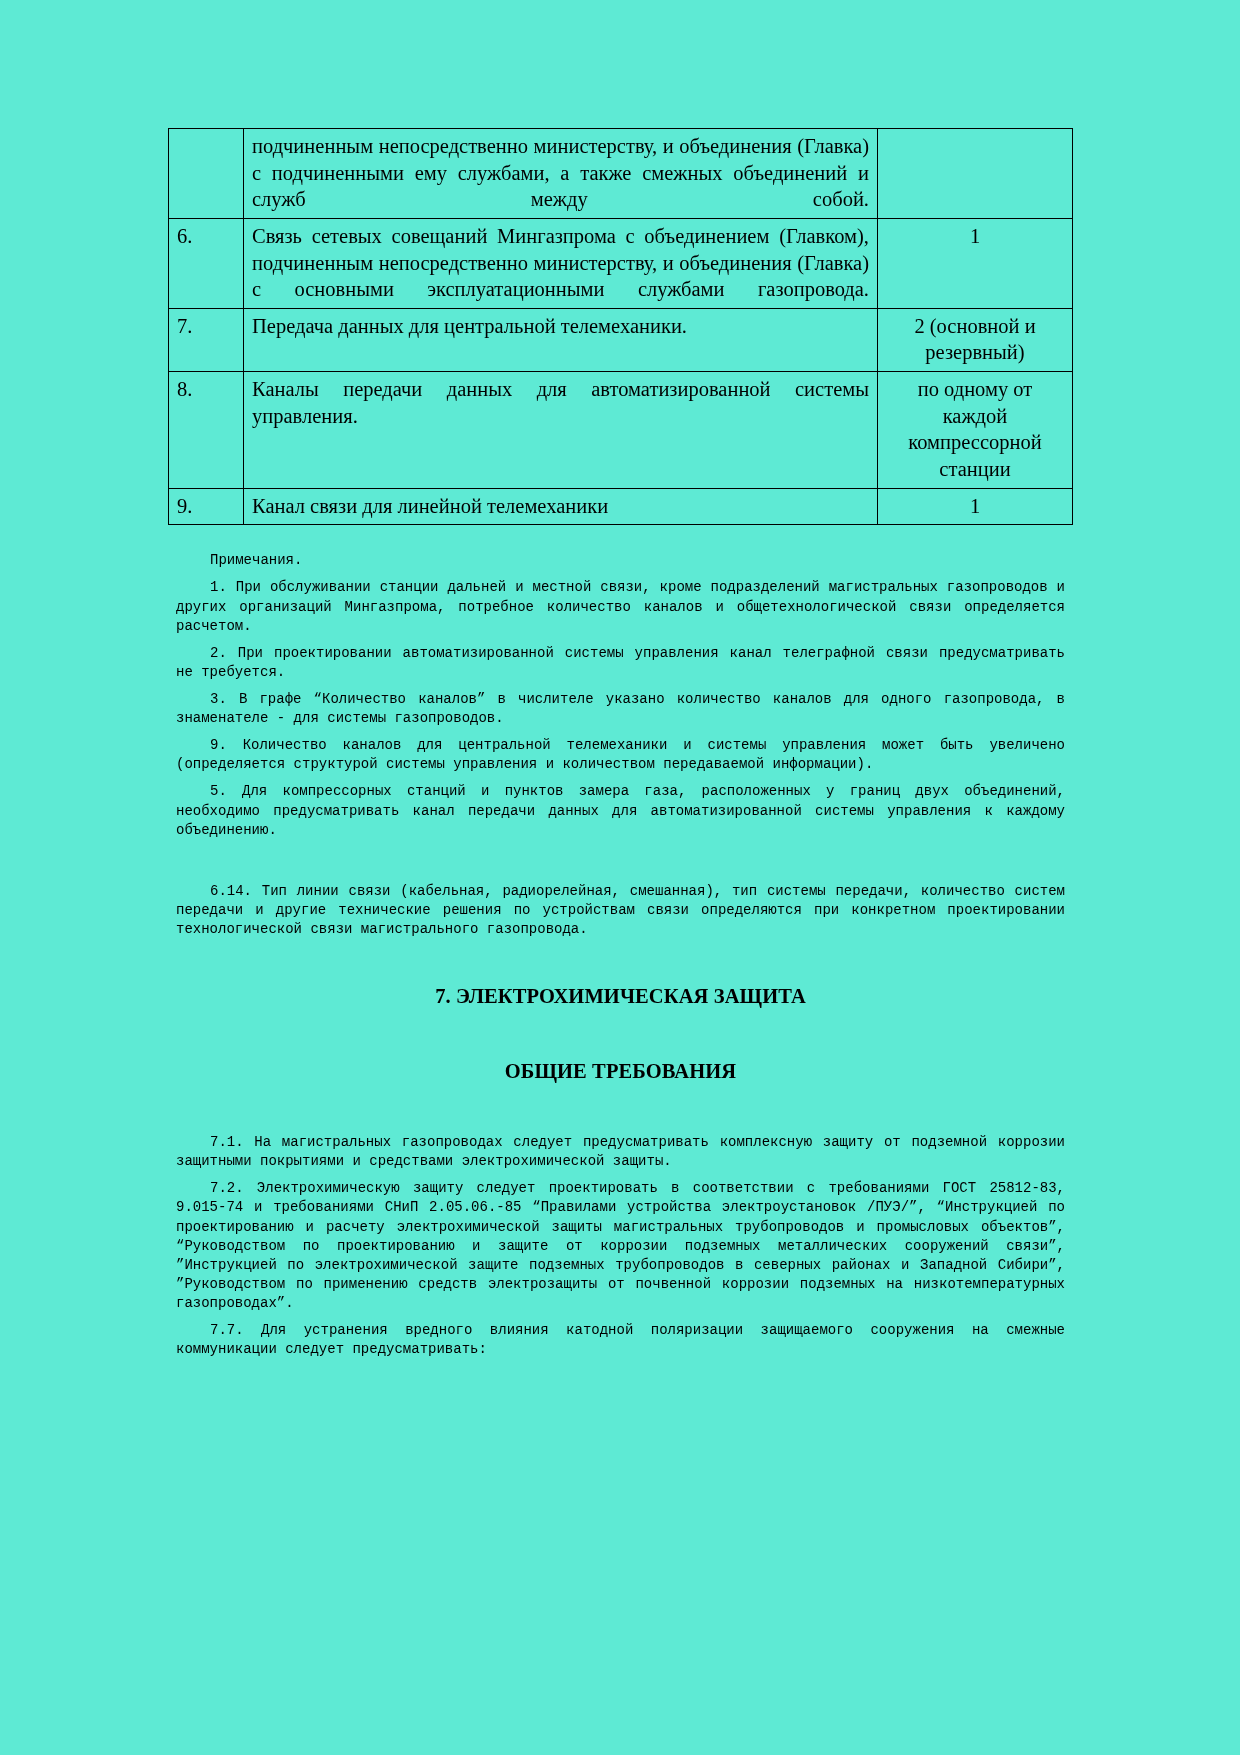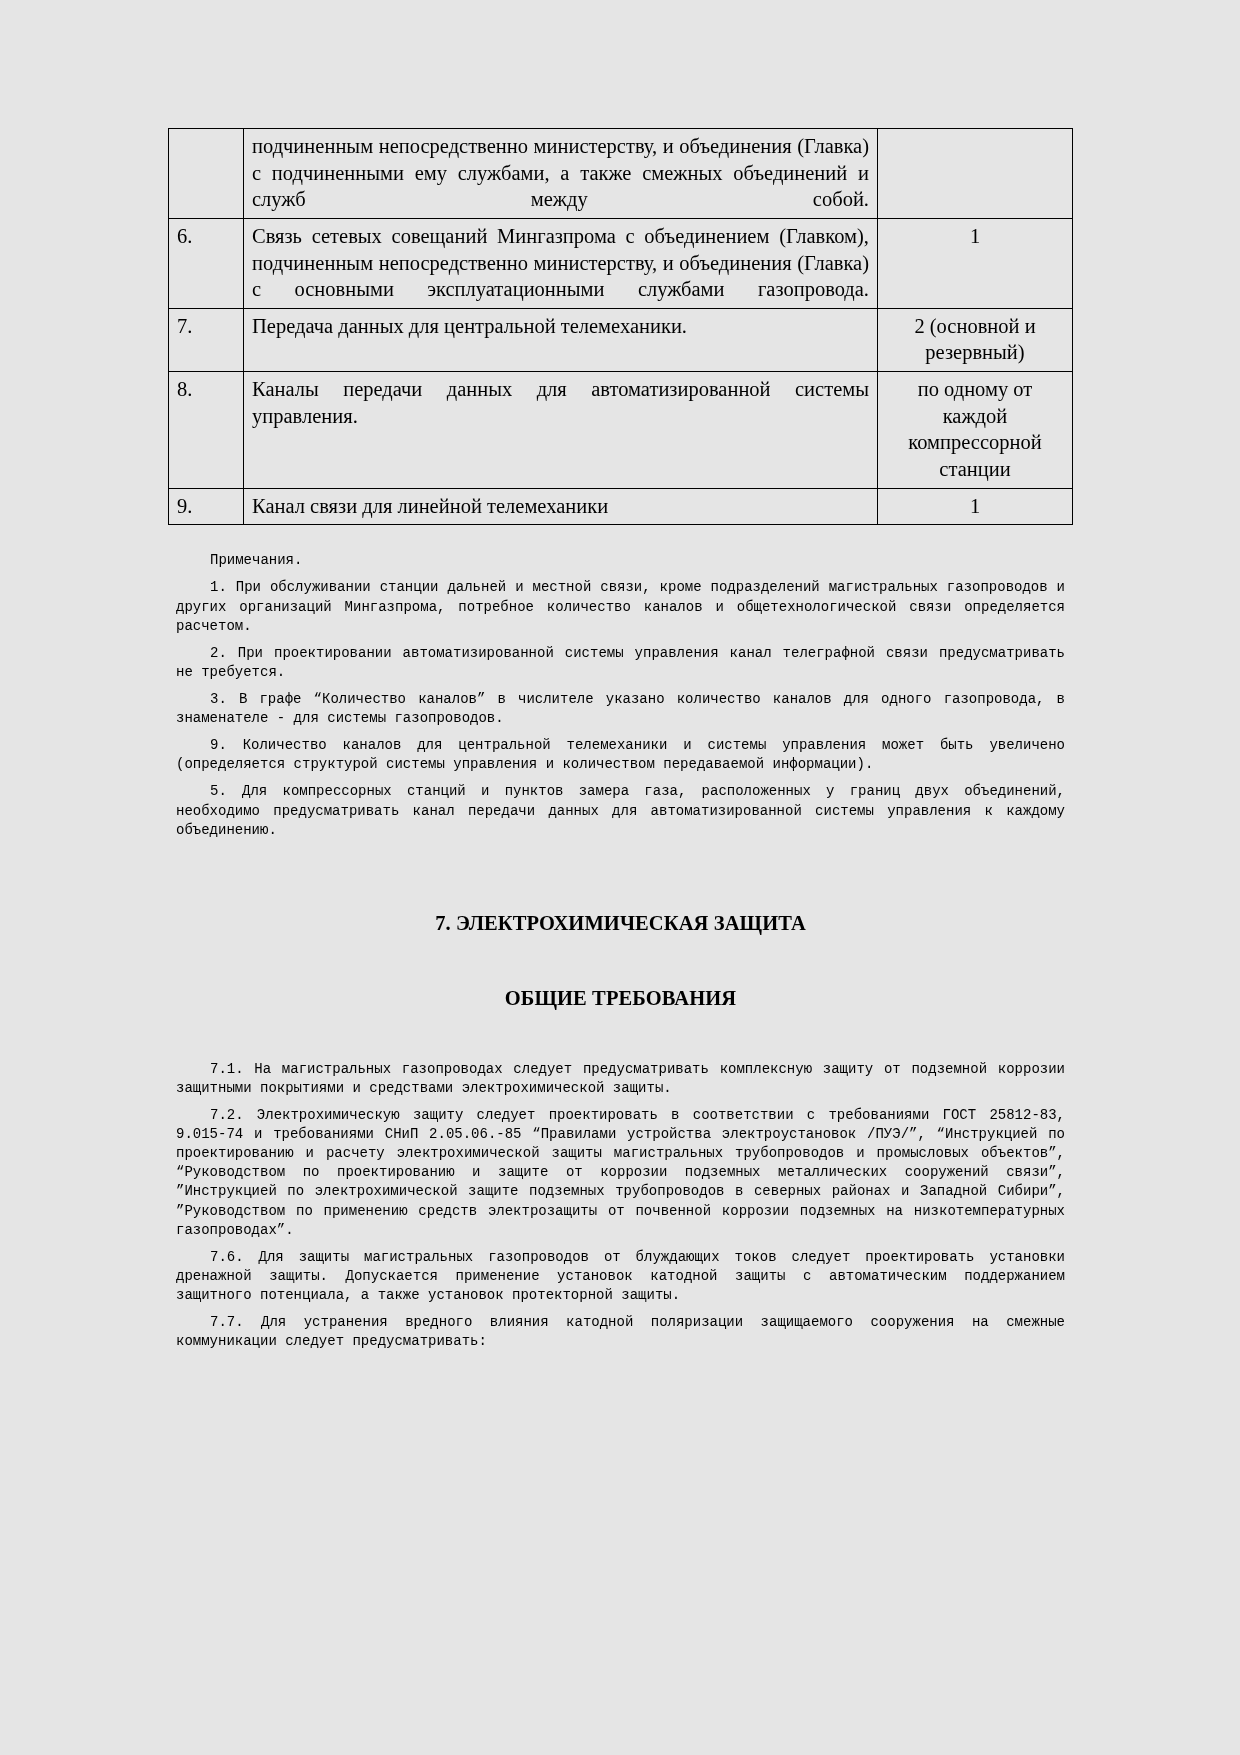--- a/index.html
+++ b/index.html
@@ -6,21 +6,21 @@
   html, body {
     margin: 0;
     padding: 0;
     background: #ffffff;
   }
   .page {
     position: relative;
     width: 1240px;
     height: 1755px;
     margin: 0 auto;
-    background: #e5e5e5;
+    background: #5eead4;
     font-family: "Liberation Serif", "DejaVu Serif", serif;
     color: #000000;
     box-sizing: border-box;
     overflow: hidden;
   }
   .content {
     position: absolute;
     left: 168px;
     top: 128px;
     width: 905px;
@@ -111,26 +111,26 @@
       <p class="para nojust">Примечания.</p>
       <p class="para">1. При обслуживании станции дальней и местной связи, кроме подразделений магистральных газопроводов и других организаций Мингазпрома, потребное количество каналов и общетехнологической связи определяется расчетом.</p>
       <p class="para">2. При проектировании автоматизированной системы управления канал телеграфной связи предусматривать не требуется.</p>
       <p class="para">3. В графе “Количество каналов” в числителе указано количество каналов для одного газопровода, в знаменателе - для системы газопроводов.</p>
       <p class="para">9. Количество каналов  для центральной телемеханики и системы управления может быть увеличено (определяется    структурой системы управления и количеством передаваемой информации).</p>
       <p class="para">5. Для компрессорных станций и пунктов замера газа, расположенных у границ двух объединений, необходимо предусматривать канал передачи данных для автоматизированной системы управления к каждому объединению.</p>
     </div>
 
     <div class="gap-medium"></div>
 
+    <p class="para">6.14. Тип линии связи (кабельная, радиорелейная, смешанная), тип системы передачи, количество систем передачи и другие технические решения по устройствам связи определяются при конкретном проектировании технологической связи магистрального газопровода.</p>
 
     <div class="title-gap-top"></div>
     <h2 class="section-title">7. ЭЛЕКТРОХИМИЧЕСКАЯ ЗАЩИТА</h2>
     <div class="title-gap-mid"></div>
     <h2 class="section-title">ОБЩИЕ ТРЕБОВАНИЯ</h2>
     <div class="title-gap-bottom"></div>
 
     <p class="para">7.1. На магистральных газопроводах следует предусматривать комплексную защиту от подземной коррозии защитными покрытиями и средствами электрохимической защиты.</p>
     <p class="para">7.2. Электрохимическую защиту следует проектировать в соответствии с требованиями ГОСТ 25812-83, 9.015-74 и требованиями СНиП 2.05.06.-85 “Правилами устройства электроустановок /ПУЭ/”, “Инструкцией по проектированию и расчету электрохимической защиты магистральных трубопроводов и промысловых объектов”, “Руководством по проектированию и защите от коррозии подземных металлических сооружений связи”, ”Инструкцией по электрохимической защите подземных трубопроводов в северных районах и Западной Сибири”, ”Руководством по применению средств электрозащиты от почвенной коррозии подземных на низкотемпературных газопроводах”.</p>
-    <p class="para">7.6. Для защиты магистральных газопроводов от блуждающих токов следует проектировать установки дренажной защиты. Допускается применение установок катодной защиты с автоматическим поддержанием защитного потенциала, а также установок протекторной защиты.</p>
     <p class="para">7.7. Для устранения вредного влияния катодной поляризации защищаемого сооружения на смежные коммуникации следует предусматривать:</p>
 
   </div>
 </div>
 
 </body></html>

